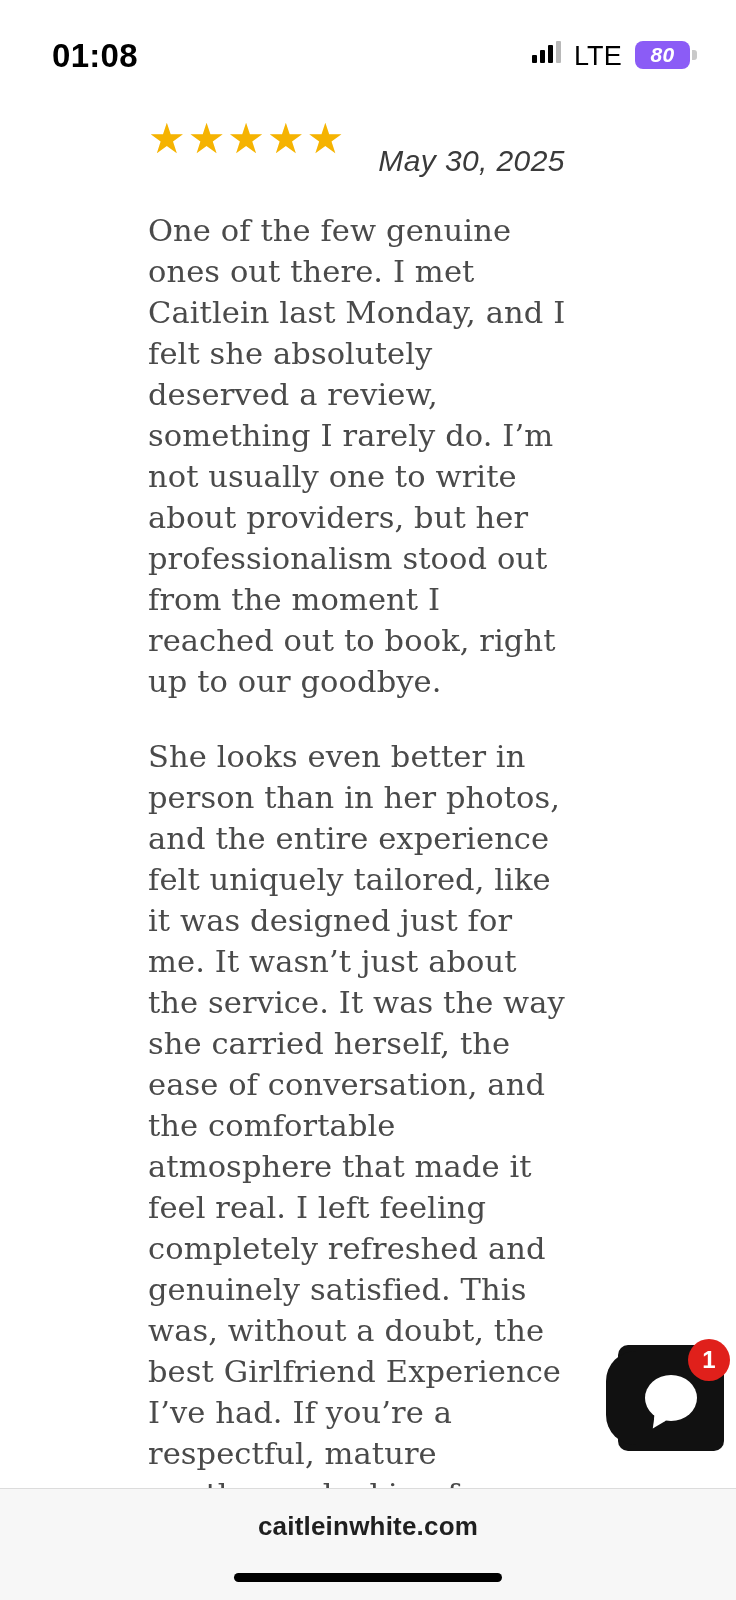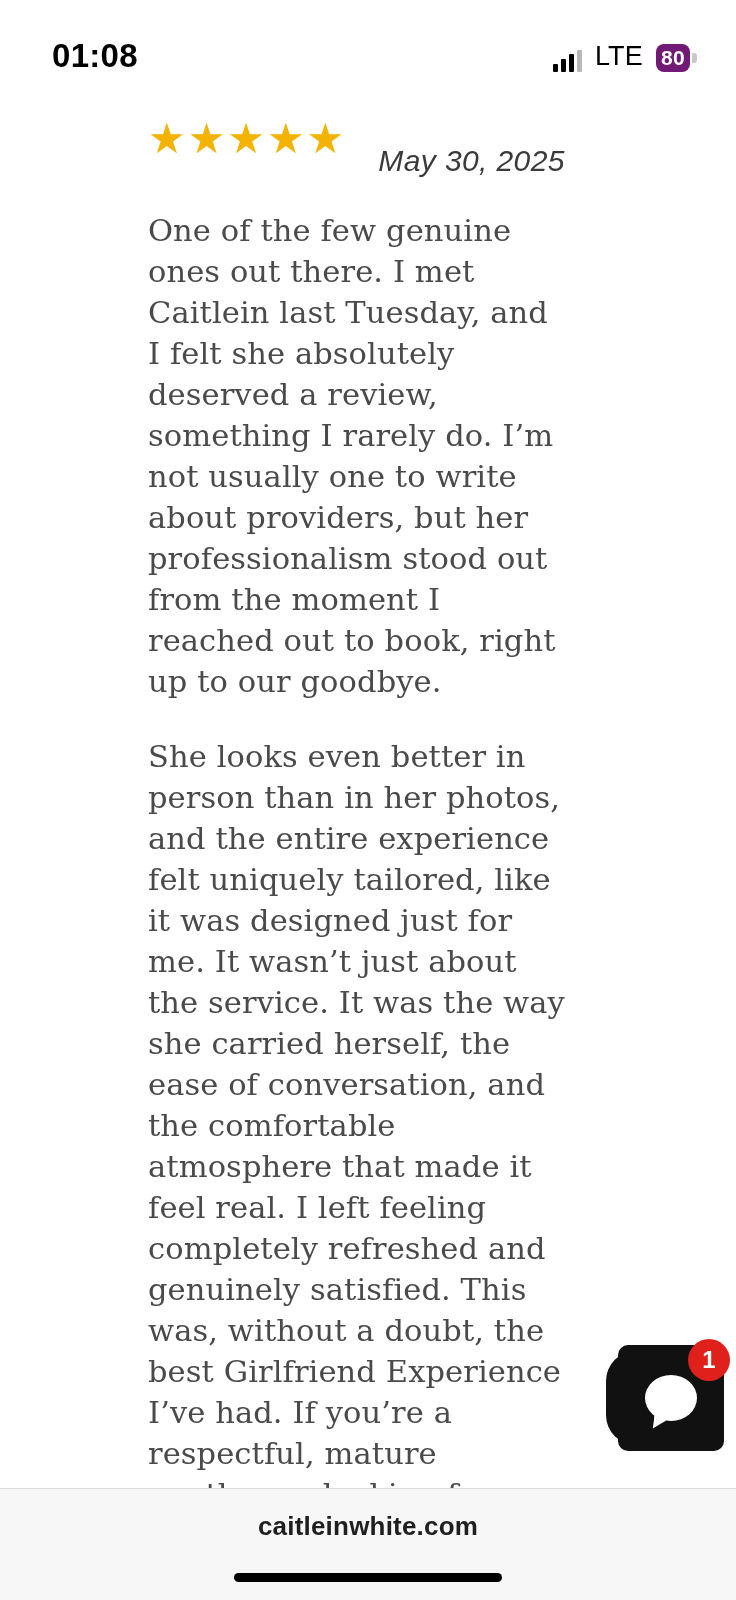--- a/index.html
+++ b/index.html
@@ -25,21 +25,21 @@
     box-sizing: border-box;
   }
   .status-time {
     font-size: 33px;
     font-weight: 600;
     letter-spacing: 0.3px;
     color: #000;
   }
   .status-right {
     display: flex;
-    align-items: flex-end;
+    align-items: flex-start;
     gap: 13px;
   }
   .signal {
     display: flex;
     align-items: flex-end;
     gap: 3px;
     height: 22px;
   }
   .signal i {
     display: block;
@@ -52,27 +52,28 @@
   .signal i:nth-child(3) { height: 18px; }
   .signal i:nth-child(4) { height: 22px; background: #b8b8b8; }
   .carrier {
     font-size: 27px;
     font-weight: 500;
     color: #000;
     letter-spacing: 0.2px;
   }
   .battery {
     position: relative;
-    width: 34px;
+    width: 55px;
     height: 28px;
     border-radius: 8px;
-    background: #701a75;
+    background: #8b5cf6;
     display: flex;
     align-items: center;
     justify-content: center;
+    font-style: italic;
   }
   .battery-num {
     color: #fff;
     font-size: 21px;
     font-weight: 700;
     letter-spacing: 0.3px;
   }
   .battery-cap {
     position: absolute;
     right: -7px;
@@ -237,21 +238,21 @@
 </div>
 
 <div class="review">
 
   <div class="review-head">
     <div class="stars">★★★★★</div>
     <div class="review-date">May 30, 2025</div>
   </div>
 
   <div class="review-body">
-    <p>One of the few genuine ones out there. I met Caitlein last Tuesday, and I felt she absolutely deserved a review, something I rarely do. I’m not usually one to write about providers, but her professionalism stood out from the moment I reached out to book, right up to our goodbye.</p>
+    <p>One of the few genuine ones out there. I met Caitlein last Monday, and I felt she absolutely deserved a review, something I rarely do. I’m not usually one to write about providers, but her professionalism stood out from the moment I reached out to book, right up to our goodbye.</p>
     <p>She looks even better in person than in her photos, and the entire experience felt uniquely tailored, like it was designed just for me. It wasn’t just about the service. It was the way she carried herself, the ease of conversation, and the comfortable atmosphere that made it feel real. I left feeling completely refreshed and genuinely satisfied. This was, without a doubt, the best Girlfriend Experience I’ve had. If you’re a respectful, mature gentleman looking for a smooth, private, and high-quality encounter, she’s worth your time. Highly recommended.</p>
   </div>
 
 </div>
 
 <div class="chat-widget">
   <div class="chat-icon"></div>
   <div class="chat-badge">1</div>
 </div>
 

